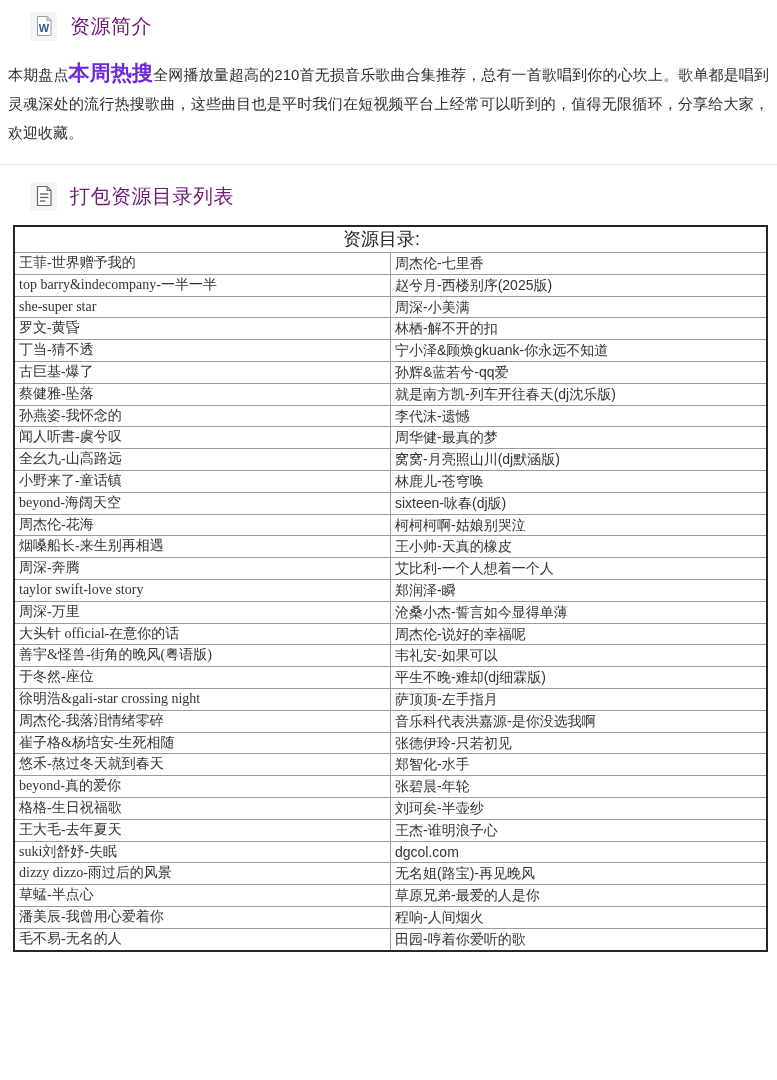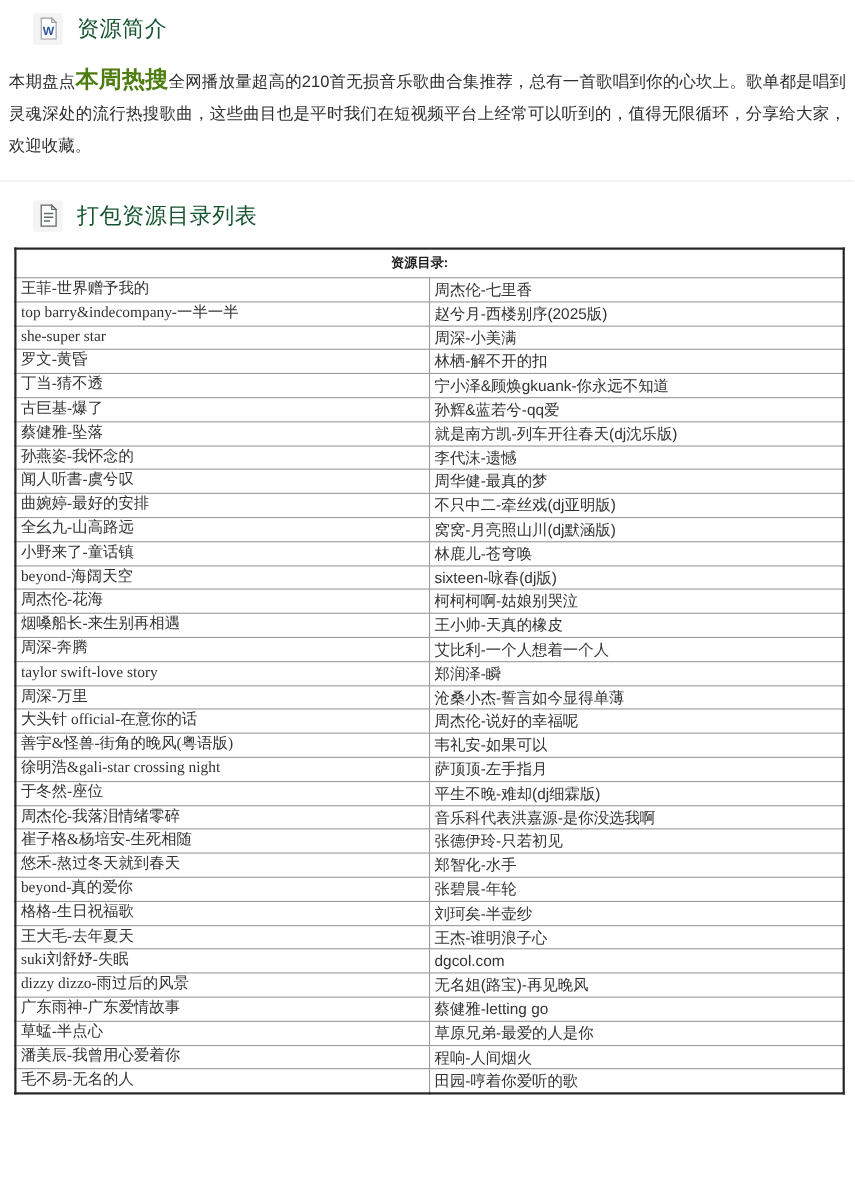--- a/index.html
+++ b/index.html
@@ -9,37 +9,37 @@
   }
   .section-header{
     display:flex;align-items:center;gap:13px;
     padding:10px 0 0 30px;height:32px;
   }
   .icon-box{
     width:27px;height:29px;background:#f4f4f4;border-radius:3px;
     display:flex;align-items:center;justify-content:center;flex:0 0 auto;
   }
   .section-title{
-    font-size:20px;color:#14532d;font-weight:400;letter-spacing:0.5px;
+    font-size:20px;color:#701a75;font-weight:400;letter-spacing:0.5px;
   }
   .intro-text{
     margin:16px 8px 0 8px;font-size:15px;line-height:29px;color:#2f2f2f;
     text-align:justify;
   }
-  .intro-text b{font-size:21px;font-weight:700;color:#4d7c0f;}
+  .intro-text b{font-size:21px;font-weight:700;color:#6d28d9;}
   .divider{
     border:none;border-top:1px solid #e6e6e6;margin:17px 0 0 0;
   }
   .catalog-header{padding-top:15px;align-items:center;}
   table.catalog{
     margin:13px 0 0 13px;width:755px;table-layout:fixed;
     border-collapse:collapse;border:2px solid #262626;
   }
   table.catalog th{
-    border:1px solid #9a9a9a;font-size:12px;font-weight:700;color:#1f1f1f;
+    border:1px solid #9a9a9a;font-size:18px;font-weight:400;color:#1f1f1f;
     text-align:center;padding:4px 18px 4px 0;line-height:17px;
   }
   table.catalog td{
     border:1px solid #9a9a9a;font-size:14px;color:#333333;
     padding:2px 4px 2px 4px;line-height:16.8px;
     white-space:nowrap;overflow:hidden;
   }
   td.col-left{width:375px;font-family:Liberation Serif, serif;}
 </style>
 </head>
@@ -110,24 +110,20 @@
       </tr>
       <tr>
         <td class="col-left">孙燕姿-我怀念的</td>
         <td>李代沫-遗憾</td>
       </tr>
       <tr>
         <td class="col-left">闻人听書-虞兮叹</td>
         <td>周华健-最真的梦</td>
       </tr>
       <tr>
-        <td class="col-left">曲婉婷-最好的安排</td>
-        <td>不只中二-牵丝戏(dj亚明版)</td>
-      </tr>
-      <tr>
         <td class="col-left">全幺九-山高路远</td>
         <td>窝窝-月亮照山川(dj默涵版)</td>
       </tr>
       <tr>
         <td class="col-left">小野来了-童话镇</td>
         <td>林鹿儿-苍穹唤</td>
       </tr>
       <tr>
         <td class="col-left">beyond-海阔天空</td>
         <td>sixteen-咏春(dj版)</td>
@@ -154,28 +150,28 @@
       </tr>
       <tr>
         <td class="col-left">大头针 official-在意你的话</td>
         <td>周杰伦-说好的幸福呢</td>
       </tr>
       <tr>
         <td class="col-left">善宇&amp;怪兽-街角的晚风(粤语版)</td>
         <td>韦礼安-如果可以</td>
       </tr>
       <tr>
+        <td class="col-left">于冬然-座位</td>
+        <td>平生不晚-难却(dj细霖版)</td>
+      </tr>
+      <tr>
         <td class="col-left">徐明浩&amp;gali-star crossing night</td>
         <td>萨顶顶-左手指月</td>
       </tr>
       <tr>
-        <td class="col-left">于冬然-座位</td>
-        <td>平生不晚-难却(dj细霖版)</td>
-      </tr>
-      <tr>
         <td class="col-left">周杰伦-我落泪情绪零碎</td>
         <td>音乐科代表洪嘉源-是你没选我啊</td>
       </tr>
       <tr>
         <td class="col-left">崔子格&amp;杨培安-生死相随</td>
         <td>张德伊玲-只若初见</td>
       </tr>
       <tr>
         <td class="col-left">悠禾-熬过冬天就到春天</td>
         <td>郑智化-水手</td>
@@ -194,24 +190,20 @@
       </tr>
       <tr>
         <td class="col-left">suki刘舒妤-失眠</td>
         <td>dgcol.com</td>
       </tr>
       <tr>
         <td class="col-left">dizzy dizzo-雨过后的风景</td>
         <td>无名姐(路宝)-再见晚风</td>
       </tr>
       <tr>
-        <td class="col-left">广东雨神-广东爱情故事</td>
-        <td>蔡健雅-letting go</td>
-      </tr>
-      <tr>
         <td class="col-left">草蜢-半点心</td>
         <td>草原兄弟-最爱的人是你</td>
       </tr>
       <tr>
         <td class="col-left">潘美辰-我曾用心爱着你</td>
         <td>程响-人间烟火</td>
       </tr>
       <tr>
         <td class="col-left">毛不易-无名的人</td>
         <td>田园-哼着你爱听的歌</td>

